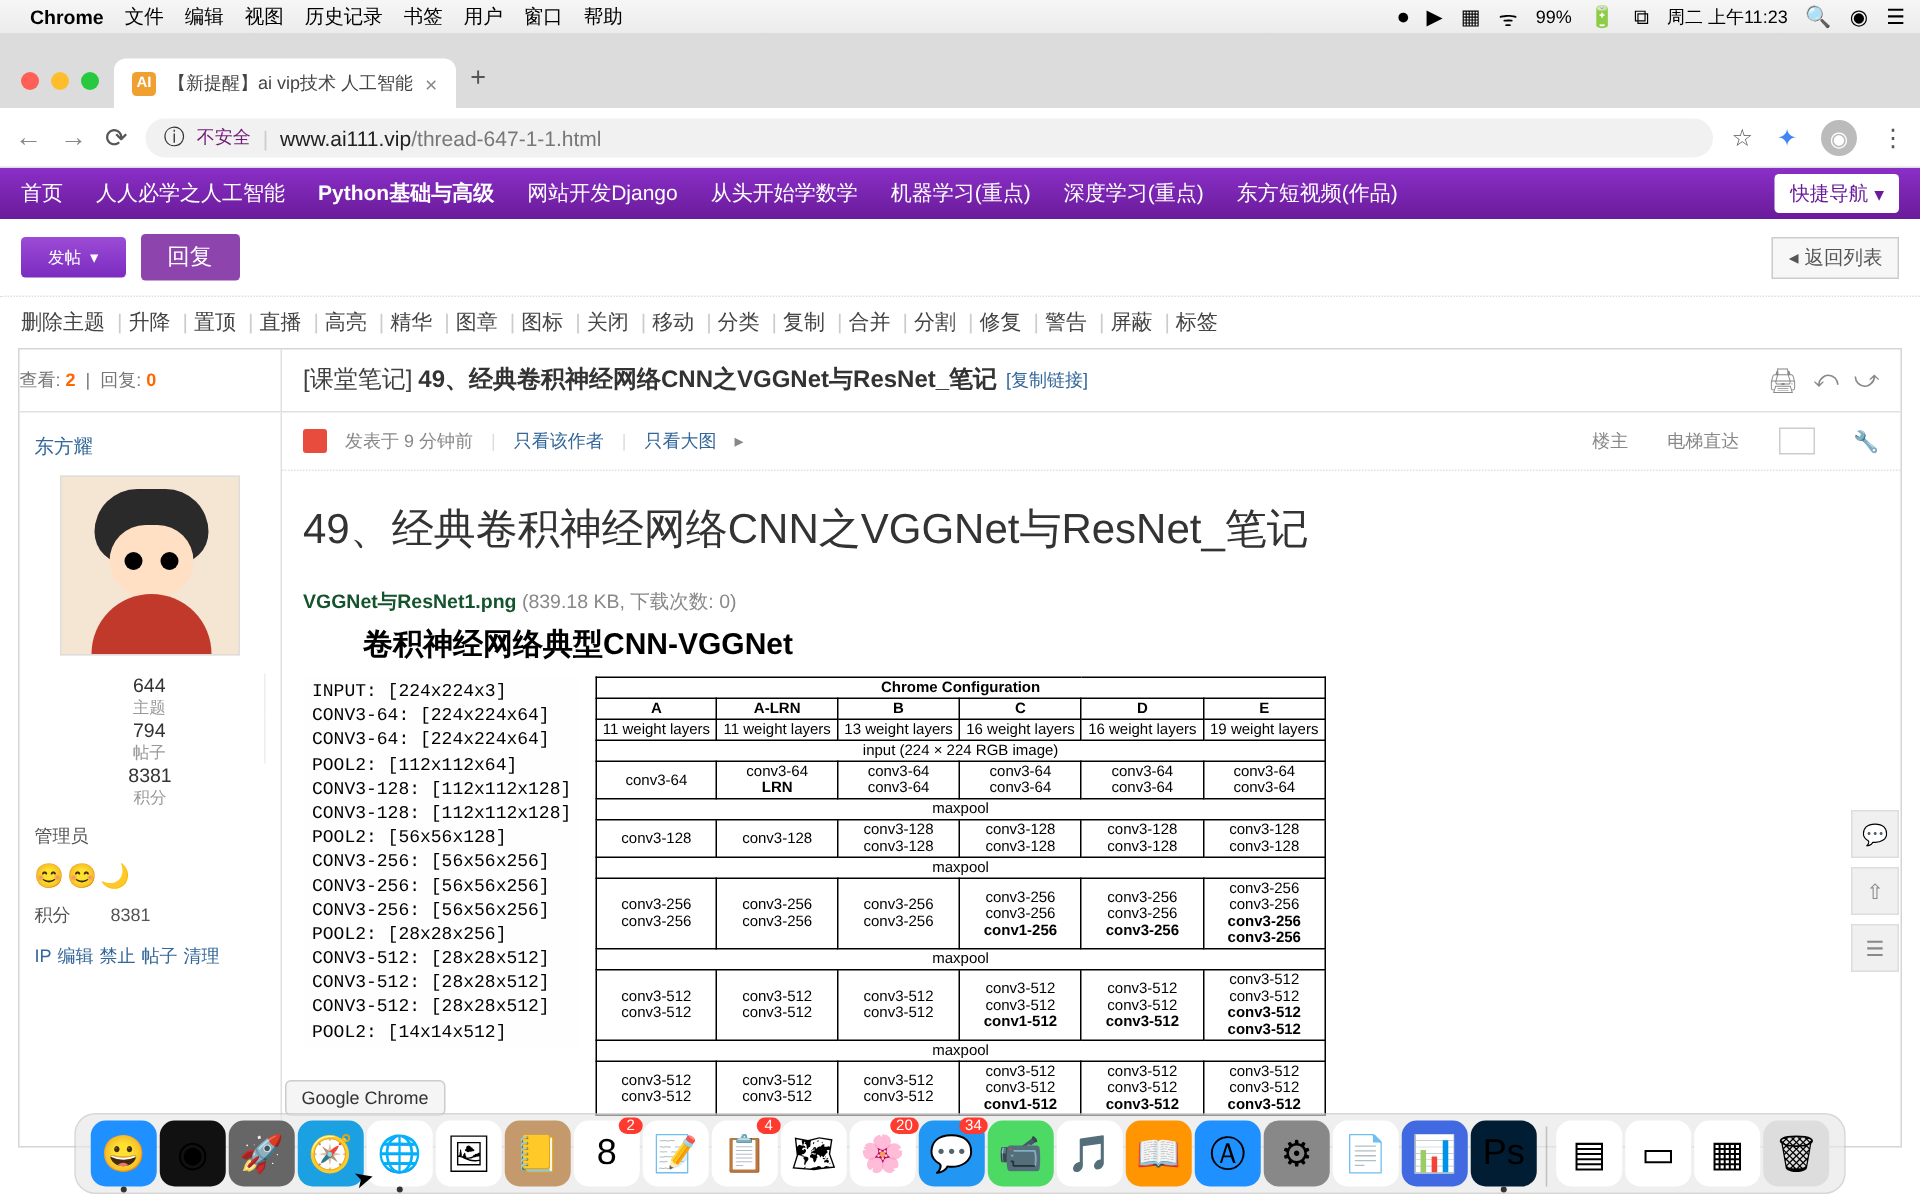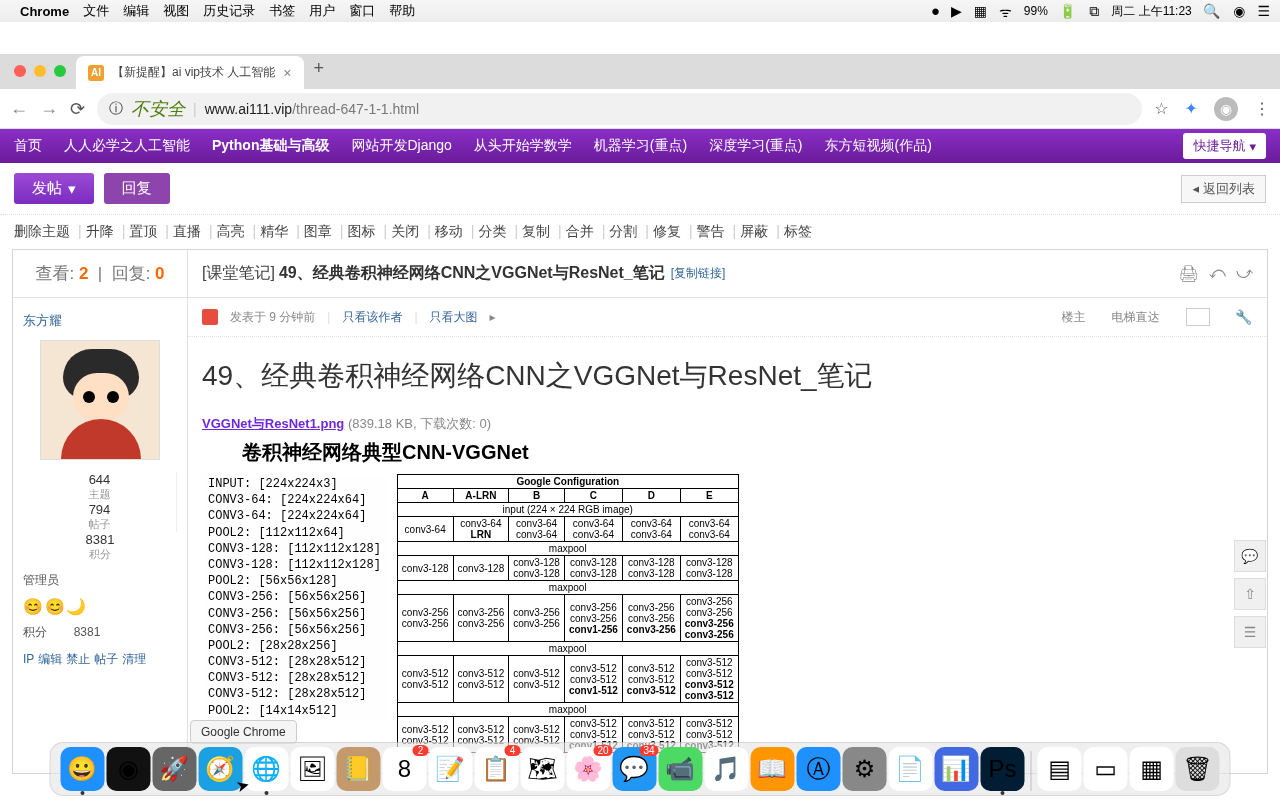--- a/index.html
+++ b/index.html
@@ -7,62 +7,62 @@
 
 
 .menubar { height: 22px; background: linear-gradient(#f6f6f6,#ececec); display: flex; align-items: center; padding: 0 10px; font-size: 13px; color: #000; }
 .menubar .apple { font-size: 15px; margin-right: 10px; }
 .menubar .app-name { font-weight: 600; margin-right: 14px; }
 .menubar .menu-item { margin-right: 14px; cursor: default; }
 .menubar .right { margin-left: auto; display: flex; align-items: center; gap: 12px; font-size: 12px; }
 .menubar .right .icon { font-size: 14px; }
 
 
-.tabstrip { height: 35px; background: #dcdcdc; display: flex; align-items: flex-end; padding-left: 8px; margin-top: 32px; }
+.tabstrip { height: 50px; background: #dcdcdc; display: flex; align-items: flex-end; padding-left: 8px; }
 .traffic { display: flex; gap: 8px; align-items: center; margin: 0 10px 12px 6px; }
 .traffic span { width: 12px; height: 12px; border-radius: 50%; }
 .tr-close { background: #ff5f56; } .tr-min { background: #ffbd2e; } .tr-max { background: #27c93f; }
 .tab { background: #fff; border-radius: 8px 8px 0 0; padding: 8px 12px; display: flex; align-items: center; gap: 8px; font-size: 12px; color: #444; max-width: 230px; }
 .tab .favicon { width: 16px; height: 16px; background: #f0a030; border-radius: 3px; display: flex; align-items: center; justify-content: center; font-size: 10px; color: #fff; font-weight: bold; }
 .tab .title { white-space: nowrap; overflow: hidden; text-overflow: ellipsis; flex: 1; }
 .tab .close { color: #888; font-size: 14px; }
 .newtab { margin: 0 0 10px 10px; color: #555; font-size: 18px; }
 
 
 .addrbar { height: 40px; background: #fff; border-bottom: 1px solid #ddd; display: flex; align-items: center; padding: 0 10px; gap: 12px; }
 .addrbar .navbtn { color: #888; font-size: 18px; }
 .addrbar .navbtn.active { color: #555; }
 .omnibox { flex: 1; display: flex; align-items: center; gap: 8px; background: #f1f1f1; border-radius: 16px; padding: 4px 12px; font-size: 14px; color: #333; }
-.omnibox .insecure { color: #4d7c0f; font-size: 18px; font-style: italic; }
+.omnibox .insecure { color: #701a75; font-size: 12px; }
 .omnibox .url { color: #202124; }
 .omnibox .url .path { color: #777; }
 .addr-right { display: flex; align-items: center; gap: 16px; color: #555; font-size: 16px; }
 .avatar-btn { width: 24px; height: 24px; border-radius: 50%; background: #bbb; display: flex; align-items: center; justify-content: center; color: #fff; font-size: 14px; }
 
 
 .forum-nav { height: 34px; background: linear-gradient(#8a2fc7,#6a1b9a); display: flex; align-items: center; padding: 0 14px; color: #fff; font-size: 14px; }
 .forum-nav a { color: #fff; margin-right: 22px; text-decoration: none; cursor: pointer; }
 .forum-nav a.bold { font-weight: 700; }
 .quick-nav { margin-left: auto; background: #fff; color: #6a1b9a; padding: 4px 10px; border-radius: 3px; font-size: 13px; display: flex; align-items: center; gap: 4px; }
 
 
 .actionbar { padding: 10px 14px; display: flex; align-items: center; gap: 10px; border-bottom: 1px dotted #ddd; }
-.btn-post { background: linear-gradient(#9c4bd6,#7b2cbf); color: #fff; padding: 6px 18px; border-radius: 3px; font-size: 15px; display: flex; align-items: center; gap: 6px; cursor: pointer; }
+.btn-post { background: linear-gradient(#9c4bd6,#7b2cbf); color: #fff; padding: 6px 18px; border-radius: 3px; font-size: 11px; display: flex; align-items: center; gap: 6px; cursor: pointer; }
 .btn-reply { background: #8e44ad; color: #fff; padding: 6px 18px; border-radius: 3px; font-size: 15px; cursor: pointer; }
 .return-list { margin-left: auto; border: 1px solid #ccc; padding: 4px 10px; font-size: 13px; color: #555; background: #f7f7f7; display: flex; align-items: center; gap: 4px; cursor: pointer; }
 
 
 .modtools { padding: 8px 14px; font-size: 14px; color: #444; }
 .modtools span { margin-right: 4px; cursor: pointer; text-align: right; }
 .modtools .sep { color: #ccc; margin: 0 4px; }
 
 
 .thread-wrap { margin: 0 12px; border: 1px solid #d5d5d5; }
 .thread-head { border-bottom: 1px solid #e0e0e0; display: flex; }
-.stats { width: 175px; border-right: 1px solid #e0e0e0; text-align: center; font-size: 17px; color: #777; padding: 12px 0; }
+.stats { width: 175px; border-right: 1px solid #e0e0e0; font-size: 12px; color: #777; padding: 12px 0; }
 .stats .num { color: #f60; font-weight: 600; }
 .title-row { flex: 1; padding: 10px 14px; display: flex; align-items: center; font-size: 16px; }
 .title-row .cat { color: #404040; }
 .title-row .ttl { font-weight: 600; color: #333; margin-left: 4px; }
 .title-row .copylink { color: #369; font-size: 12px; margin-left: 6px; }
 .title-row .icons { margin-left: auto; display: flex; gap: 10px; color: #888; font-size: 16px; }
 
 .thread-body { display: flex; }
 .sidebar { width: 175px; border-right: 1px solid #e0e0e0; padding: 14px 10px; font-size: 12px; color: #555; }
 .sidebar .uname { color: #369; font-size: 13px; margin-bottom: 10px; display: block; }
@@ -88,21 +88,21 @@
 .post-meta a { color: #369; cursor: pointer; }
 .post-meta .sep { color: #ddd; }
 .post-meta .right-meta { margin-left: auto; display: flex; align-items: center; gap: 26px; }
 .post-meta .floor { font-size: 12px; }
 .post-meta .elev-box { width: 24px; height: 18px; border: 1px solid #ccc; }
 .post-meta .wrench { color: #369; font-size: 14px; }
 
 .post-content { padding: 20px 14px; }
 .post-title { font-size: 28px; font-weight: 400; color: #333; margin-bottom: 20px; }
 .attachment { font-size: 13px; margin-bottom: 6px; }
-.attachment a { color: #6d28d9; text-decoration: underline; font-weight: 600; }
+.attachment a { color: #14532d; font-weight: 600; }
 .attachment .meta { color: #888; }
 
 
 .embed { display: flex; gap: 10px; align-items: flex-start; margin-top: 4px; }
 .embed-title { font-size: 20px; font-weight: 700; color: #000; margin: 0 0 8px 40px; }
 .layers { font-family: "Courier New", monospace; font-size: 12px; line-height: 1.35; white-space: pre; color: #000; background: #fefefe; padding: 2px 6px; }
 
 .cfg-table { border-collapse: collapse; font-size: 10px; }
 .cfg-table td, .cfg-table th { border: 1px solid #000; padding: 1px 4px; text-align: center; }
 
@@ -271,29 +271,37 @@
 CONV3-256: [56x56x256]
 CONV3-256: [56x56x256]
 POOL2: [28x28x256]
 CONV3-512: [28x28x512]
 CONV3-512: [28x28x512]
 CONV3-512: [28x28x512]
 POOL2: [14x14x512]</div>
           <table class="cfg-table" id="cfg-table">
               <tbody>
                 <tr>
-                  <th colspan="6">Google Configuration</th>
+                  <th colspan="6">Chrome Configuration</th>
                 </tr>
                 <tr>
                   <th>A</th>
                   <th>A-LRN</th>
                   <th>B</th>
                   <th>C</th>
                   <th>D</th>
                   <th>E</th>
+                </tr>
+                <tr>
+                  <td>11 weight layers</td>
+                  <td>11 weight layers</td>
+                  <td>13 weight layers</td>
+                  <td>16 weight layers</td>
+                  <td>16 weight layers</td>
+                  <td>19 weight layers</td>
                 </tr>
                 <tr>
                   <td colspan="6">input (224 × 224 RGB image)</td>
                 </tr>
                 <tr>
                   <td>conv3-64</td>
                   <td>conv3-64<br><b>LRN</b></td>
                   <td>conv3-64<br>conv3-64</td>
                   <td>conv3-64<br>conv3-64</td>
                   <td>conv3-64<br>conv3-64</td>

